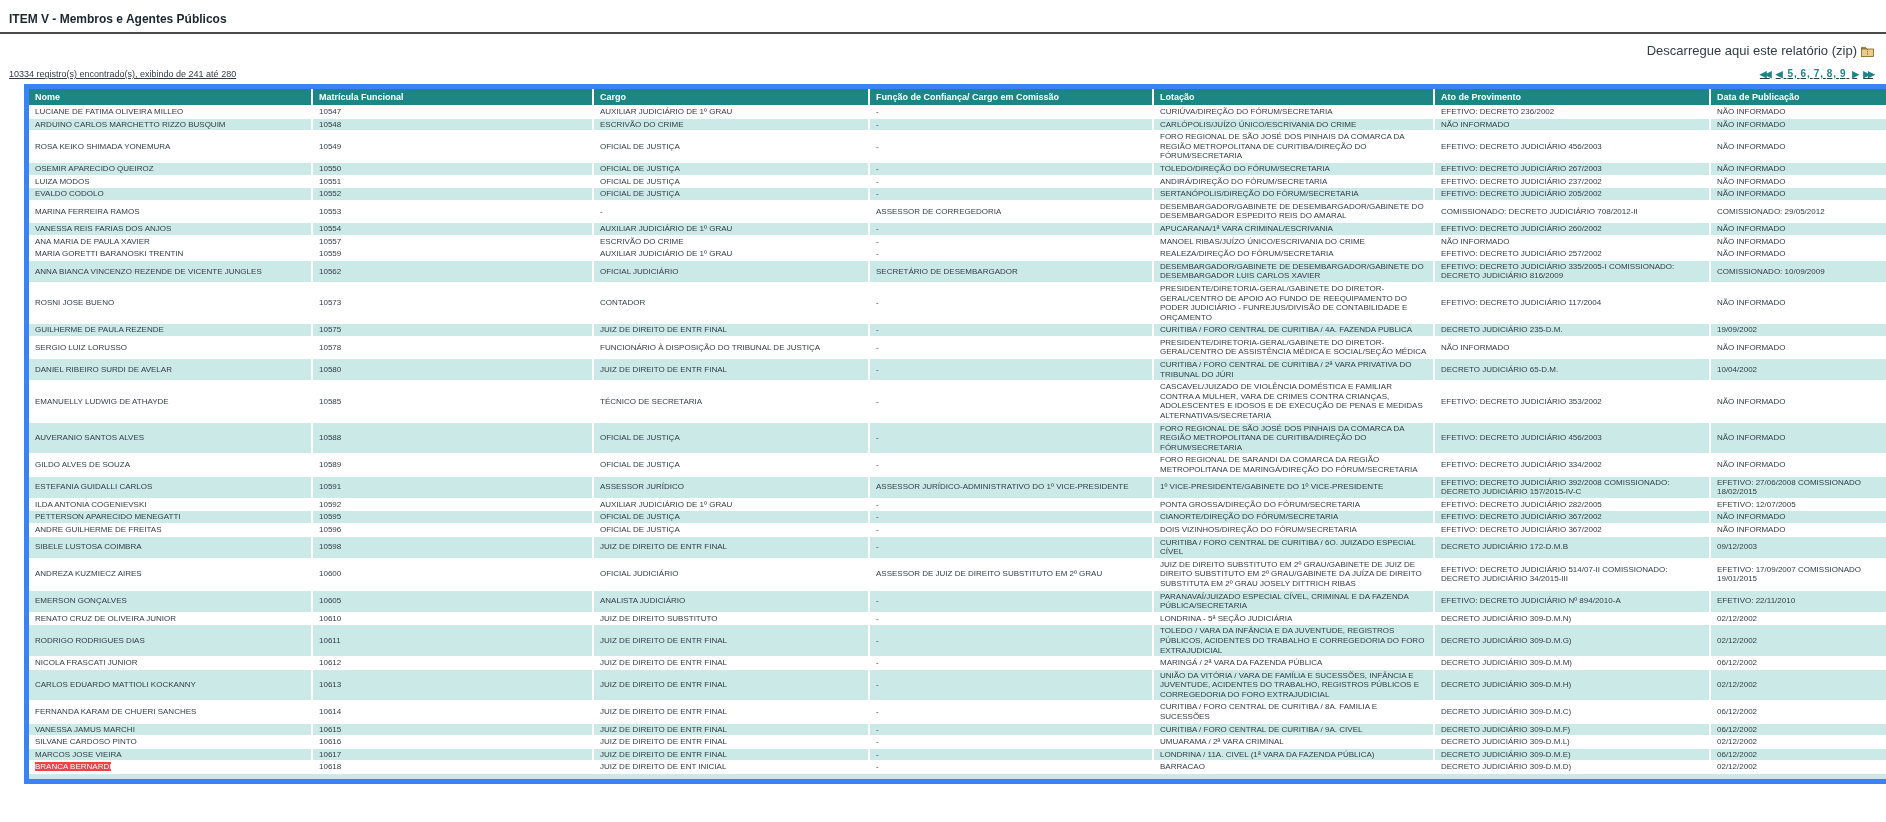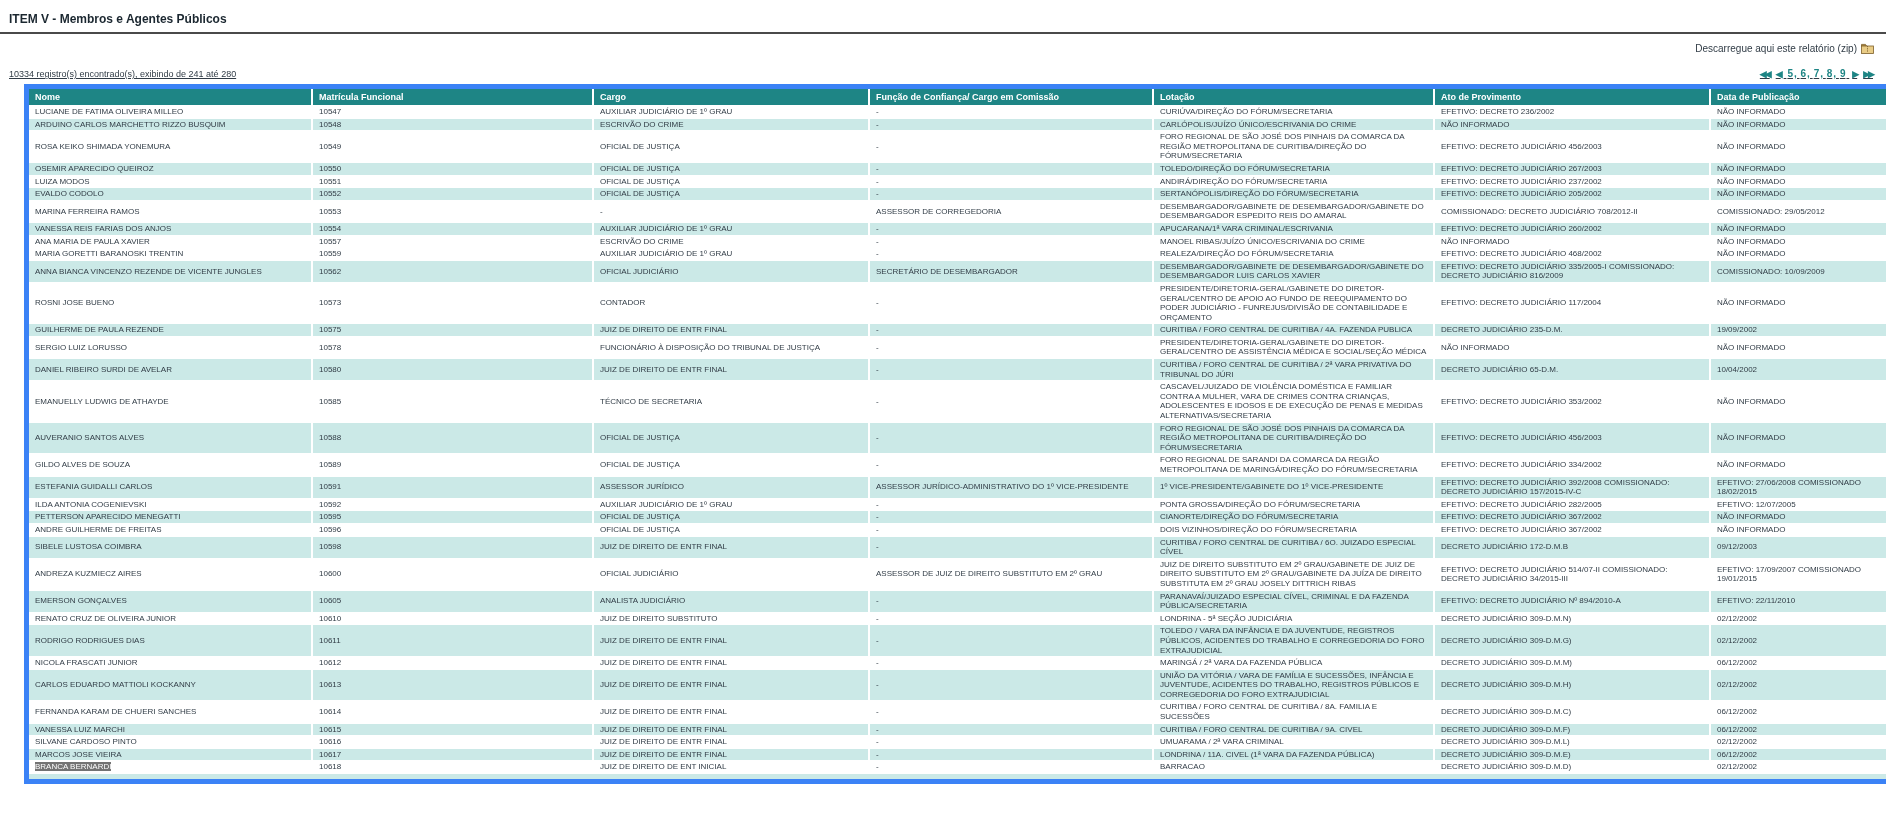--- a/index.html
+++ b/index.html
@@ -11,21 +11,21 @@
   }
   
   .title-bar {
     font-size:12px; font-weight:bold; color:#1b2730;
     padding:12px 0 6px 9px;
     border-bottom:2px solid #4a4a4a;
   }
   .download-row {
     text-align:right;
     padding:9px 12px 0 0;
-    font-size:10px; height:13px;
+    font-size:13px; height:13px;
   }
   .download-row a { color:#313c46; text-decoration:none; }
   .zip-icon { display:inline-block; vertical-align:-2px; margin-left:4px; }
   .meta-row {
     display:flex; justify-content:space-between; align-items:flex-end;
     padding:12px 10px 5px 9px;
     font-size:9px;
     text-decoration:underline;
   }
   .pagination { color:#1e8585; font-size:10px; font-weight:bold; white-space:nowrap; }
@@ -50,21 +50,21 @@
   th:last-child, td:last-child { border-right:none; }
   td {
     font-size:8px; line-height:9.6px;
     padding:1px 6px 1px 6px;
     vertical-align:middle;
     border-right:2px solid #ffffff; border-bottom:1px solid #ffffff;
     overflow-wrap:break-word;
   }
   tr.alt { background:#cbe9e7; }
   td.partial { height:5px; padding:0; border:none; }
-  .selected { background:#737373; color:#ffffff; }
+  .selected { background:#ef4444; color:#ffffff; }
 </style>
 </head>
 <body>
 
 <div class="title-bar">ITEM V - Membros e Agentes Públicos</div>
 
 <div class="download-row">
   <a href="#">Descarregue aqui este relatório (zip)</a><span class="zip-icon"><svg width="13" height="11" viewBox="0 0 13 11">
         <path d="M0.5 3 v-1.6 h4 l1 1.6 z" fill="#c9a24f" stroke="#7d5f2a" stroke-width="0.8"></path>
         <rect x="0.5" y="3" width="12" height="7.5" fill="#e9cc86" stroke="#7d5f2a" stroke-width="0.8"></rect>
@@ -193,21 +193,21 @@
     <td>NÃO INFORMADO</td>
   </tr>
 
 
   <tr>
     <td><span>MARIA GORETTI BARANOSKI TRENTIN</span></td>
     <td>10559</td>
     <td>AUXILIAR JUDICIÁRIO DE 1º GRAU</td>
     <td>-</td>
     <td>REALEZA/DIREÇÃO DO FÓRUM/SECRETARIA</td>
-    <td>EFETIVO: DECRETO JUDICIÁRIO 468/2002</td>
+    <td>EFETIVO: DECRETO JUDICIÁRIO 257/2002</td>
     <td>NÃO INFORMADO</td>
   </tr>
 
   <tr class="alt">
     <td><span>ANNA BIANCA VINCENZO REZENDE DE VICENTE JUNGLES</span></td>
     <td>10562</td>
     <td>OFICIAL JUDICIÁRIO</td>
     <td>SECRETÁRIO DE DESEMBARGADOR</td>
     <td>DESEMBARGADOR/GABINETE DE DESEMBARGADOR/GABINETE DO DESEMBARGADOR LUIS CARLOS XAVIER</td>
     <td>EFETIVO: DECRETO JUDICIÁRIO 335/2005-I COMISSIONADO: DECRETO JUDICIÁRIO 816/2009</td>
@@ -398,21 +398,21 @@
     <td><span>FERNANDA KARAM DE CHUERI SANCHES</span></td>
     <td>10614</td>
     <td>JUIZ DE DIREITO DE ENTR FINAL</td>
     <td>-</td>
     <td>CURITIBA / FORO CENTRAL DE CURITIBA / 8A. FAMILIA E SUCESSÕES</td>
     <td>DECRETO JUDICIÁRIO 309-D.M.C)</td>
     <td>06/12/2002</td>
   </tr>
 
   <tr class="alt">
-    <td><span>VANESSA LUIZ MARCHI</span></td>
+    <td><span>VANESSA JAMUS MARCHI</span></td>
     <td>10615</td>
     <td>JUIZ DE DIREITO DE ENTR FINAL</td>
     <td>-</td>
     <td>CURITIBA / FORO CENTRAL DE CURITIBA / 9A. CIVEL</td>
     <td>DECRETO JUDICIÁRIO 309-D.M.F)</td>
     <td>06/12/2002</td>
   </tr>
 
   <tr>
     <td><span>SILVANE CARDOSO PINTO</span></td>

